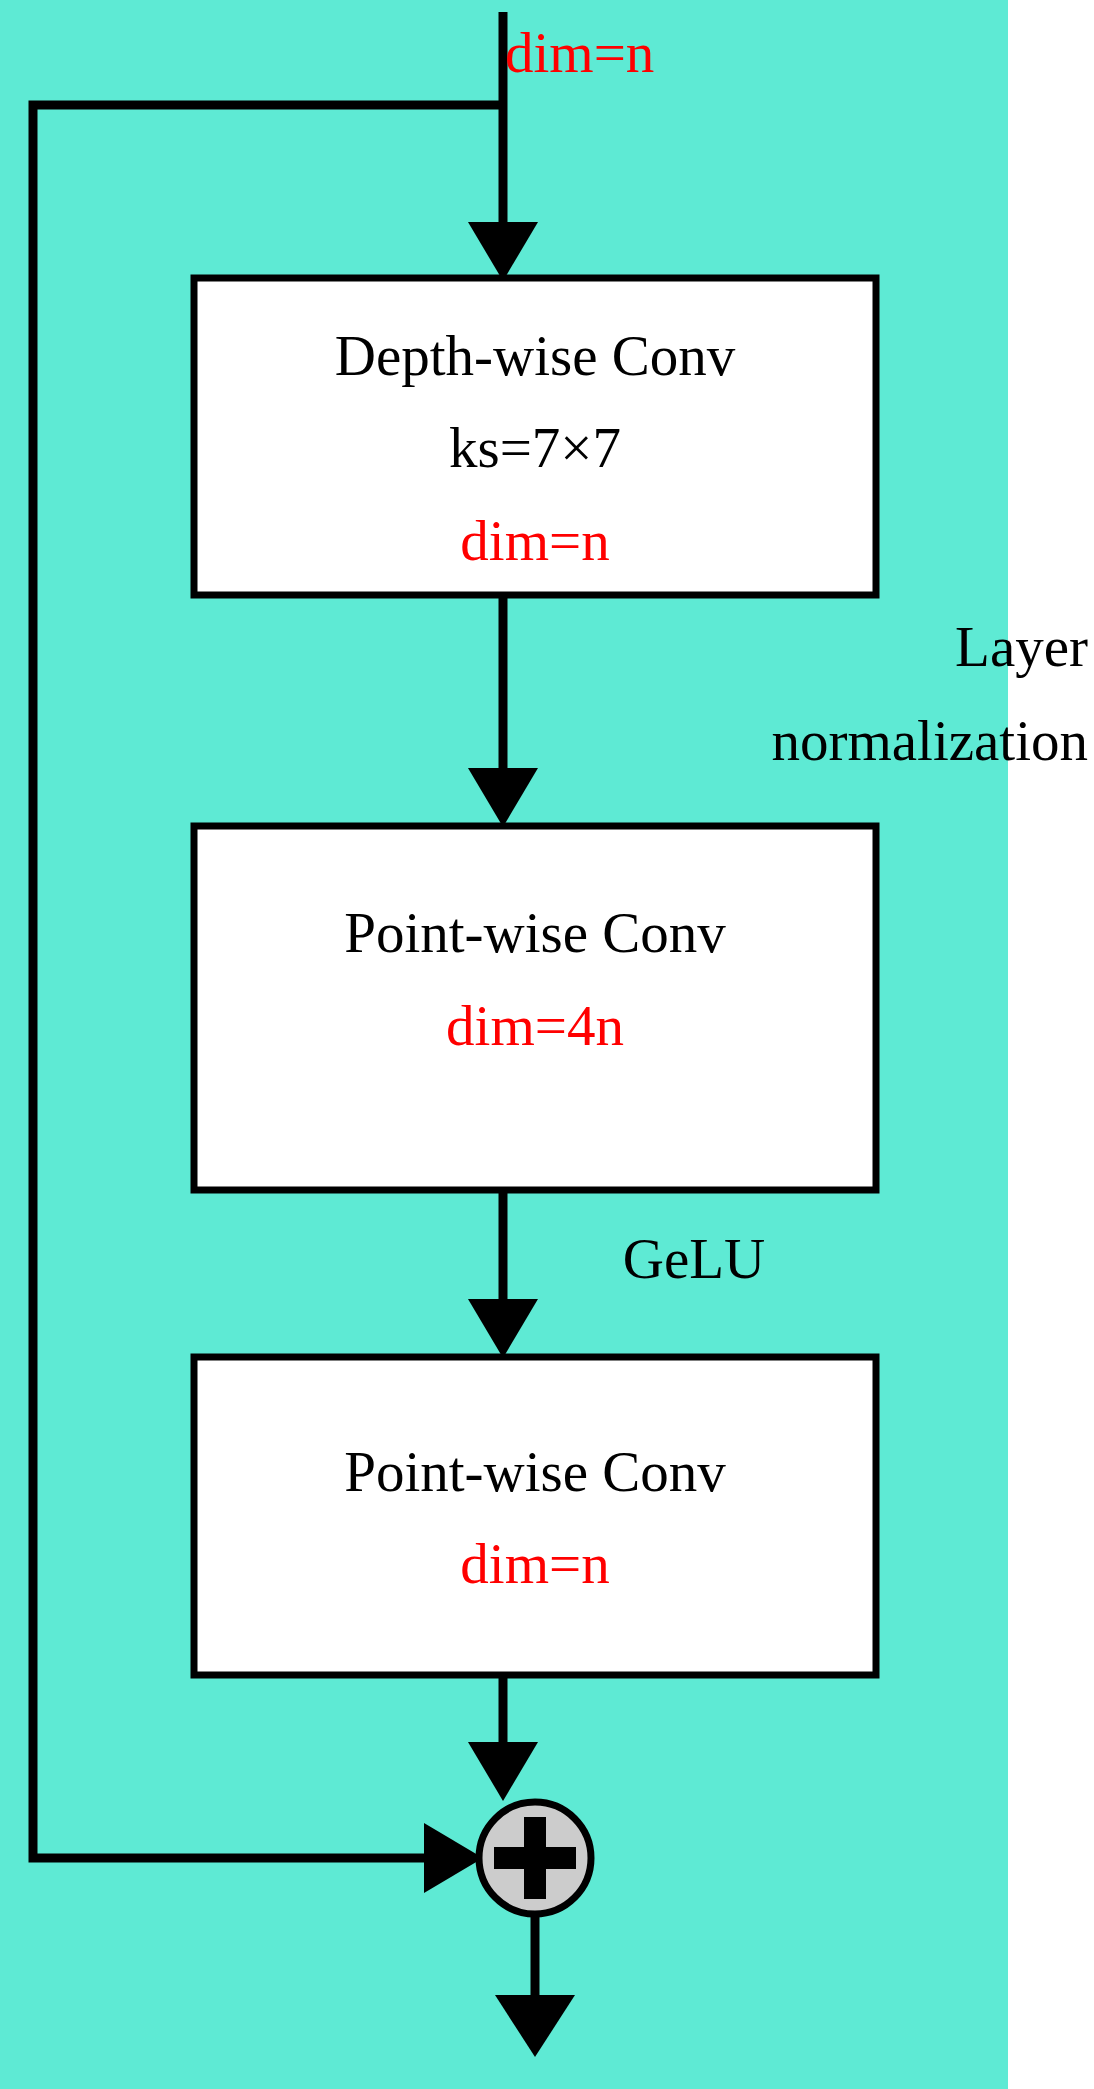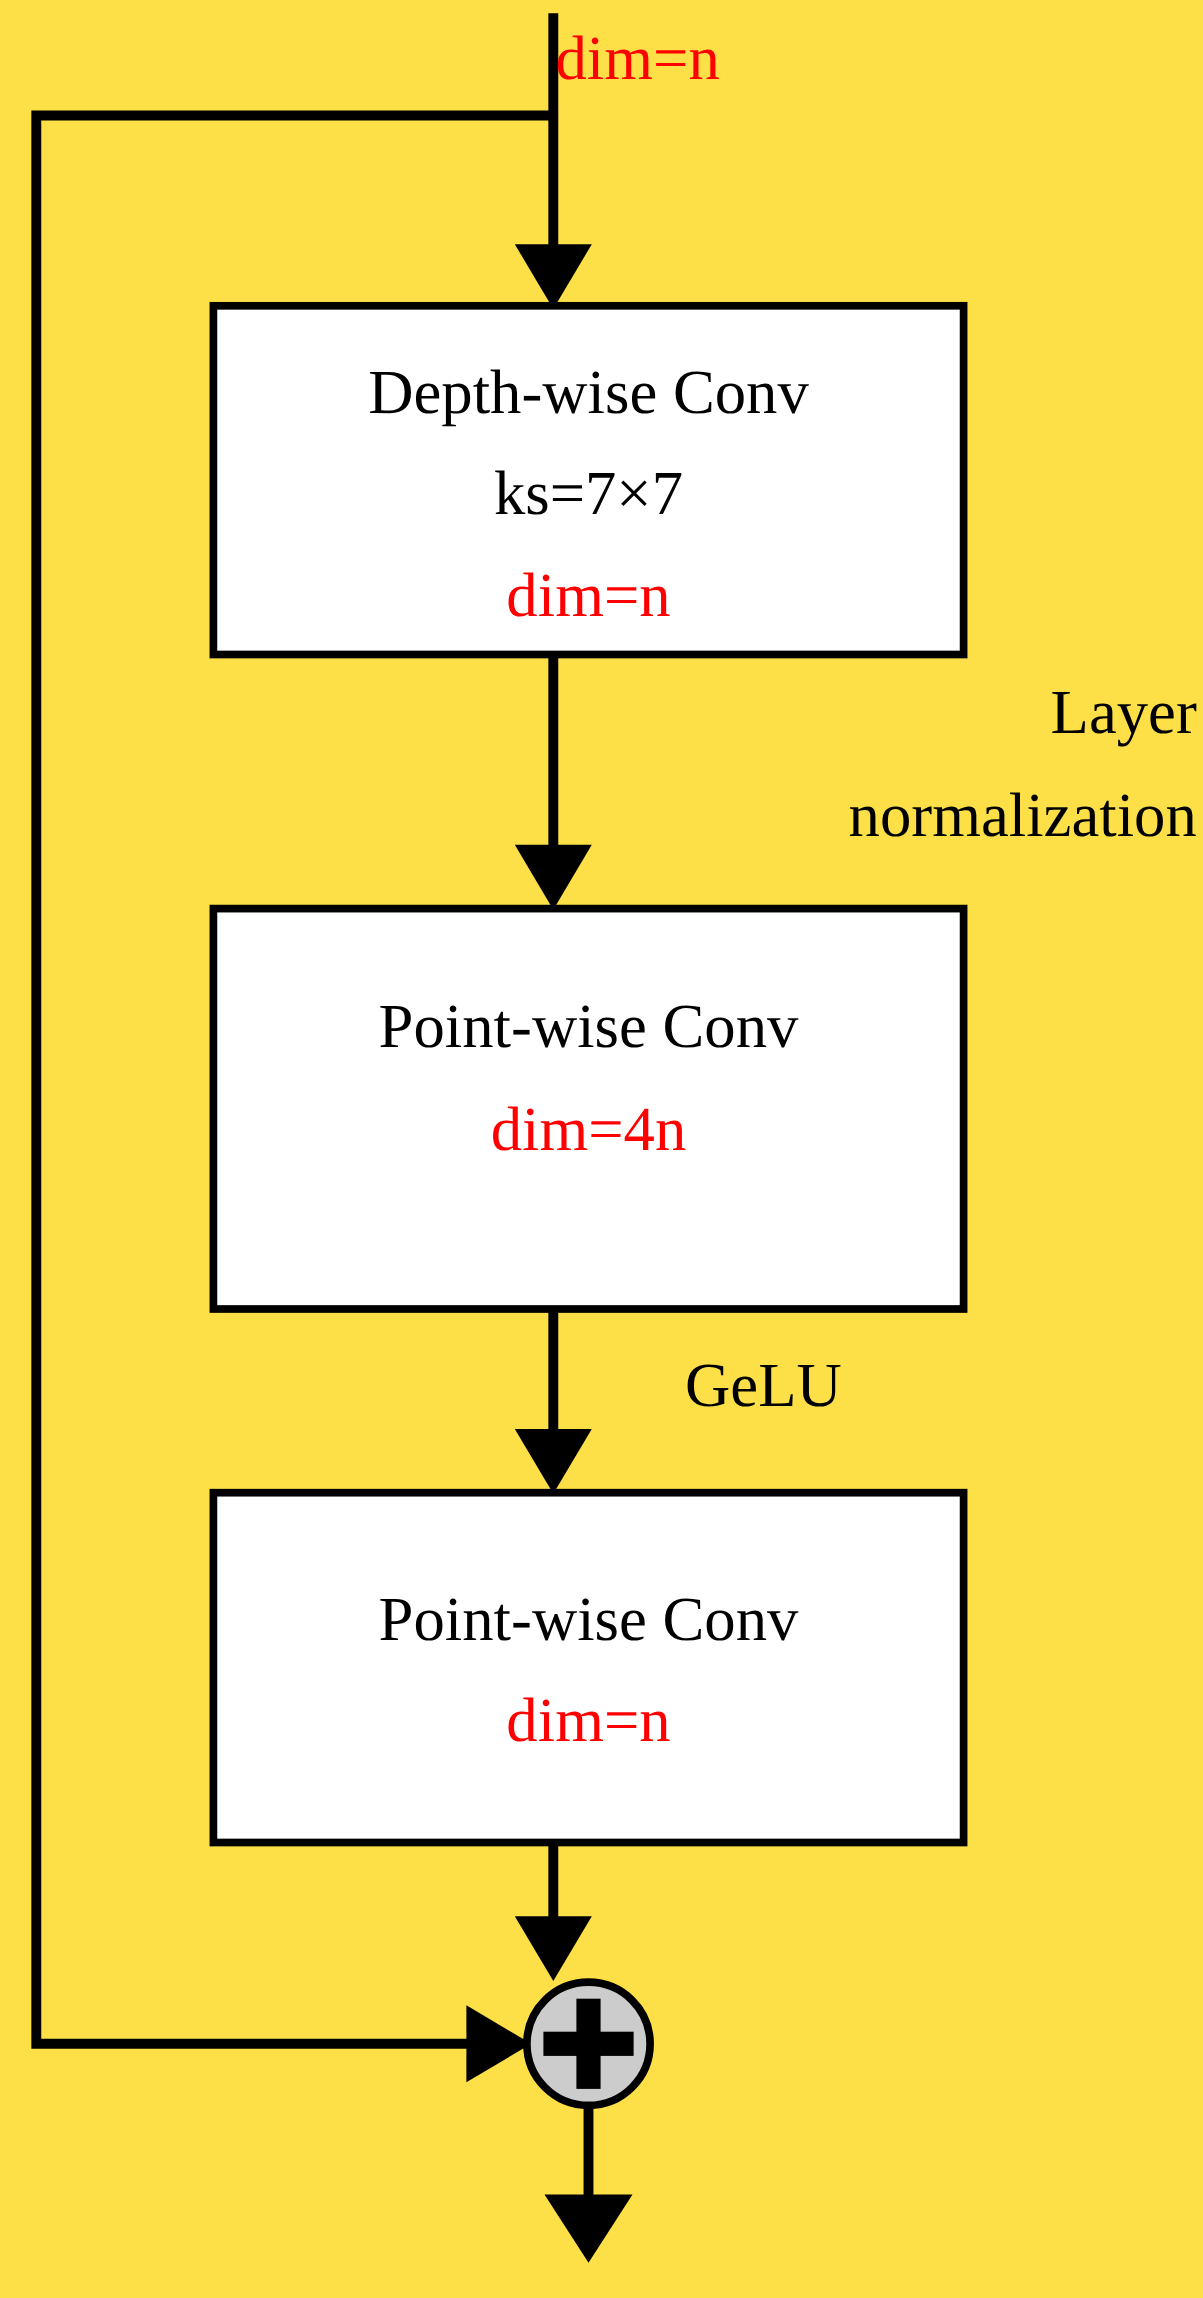--- a/index.html
+++ b/index.html
@@ -8,23 +8,23 @@
     background: #ffffff;
   }
   body {
     width: 1094px;
     height: 2089px;
     overflow: hidden;
     font-family: "Liberation Serif", "DejaVu Serif", serif;
   }
   #diagram-root {
     position: relative;
-    width: 1094px;
+    width: 1008px;
     height: 2089px;
-    background: #fde047;
+    background: #5eead4;
   }
   svg#flow {
     position: absolute;
     top: 0;
     left: 0;
     width: 1094px;
     height: 2089px;
     display: block;
   }
   .blk-text {

